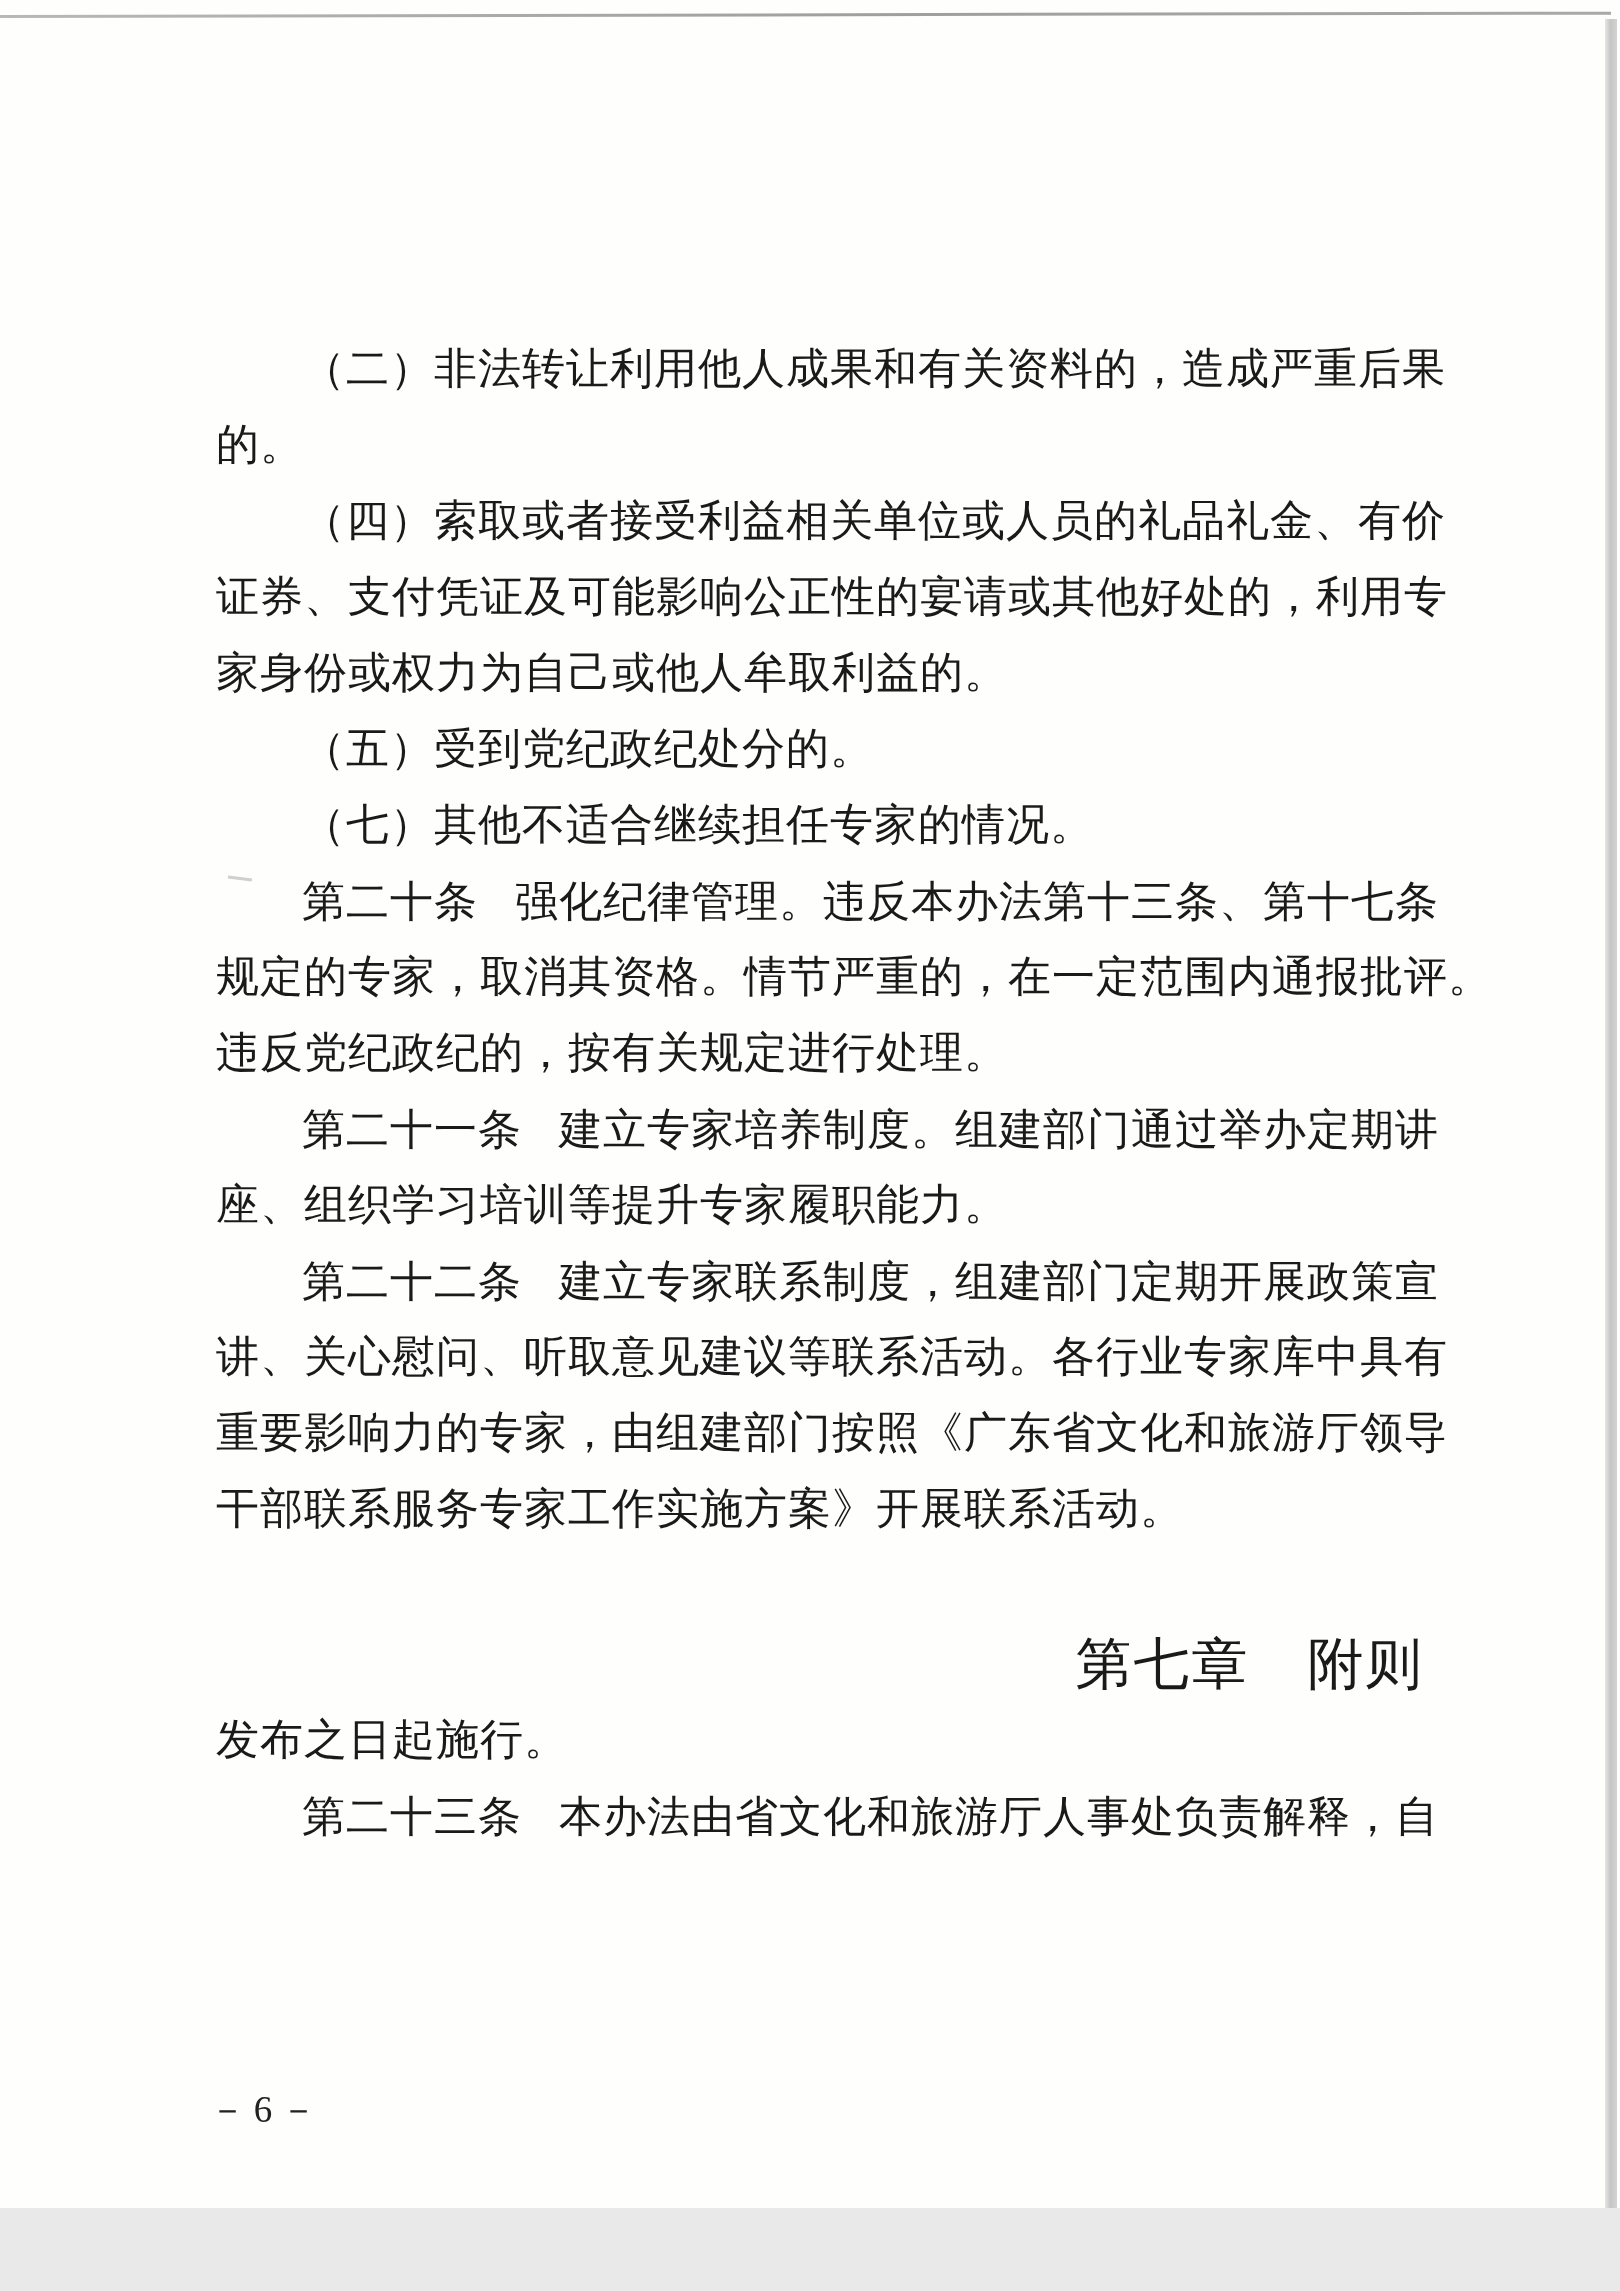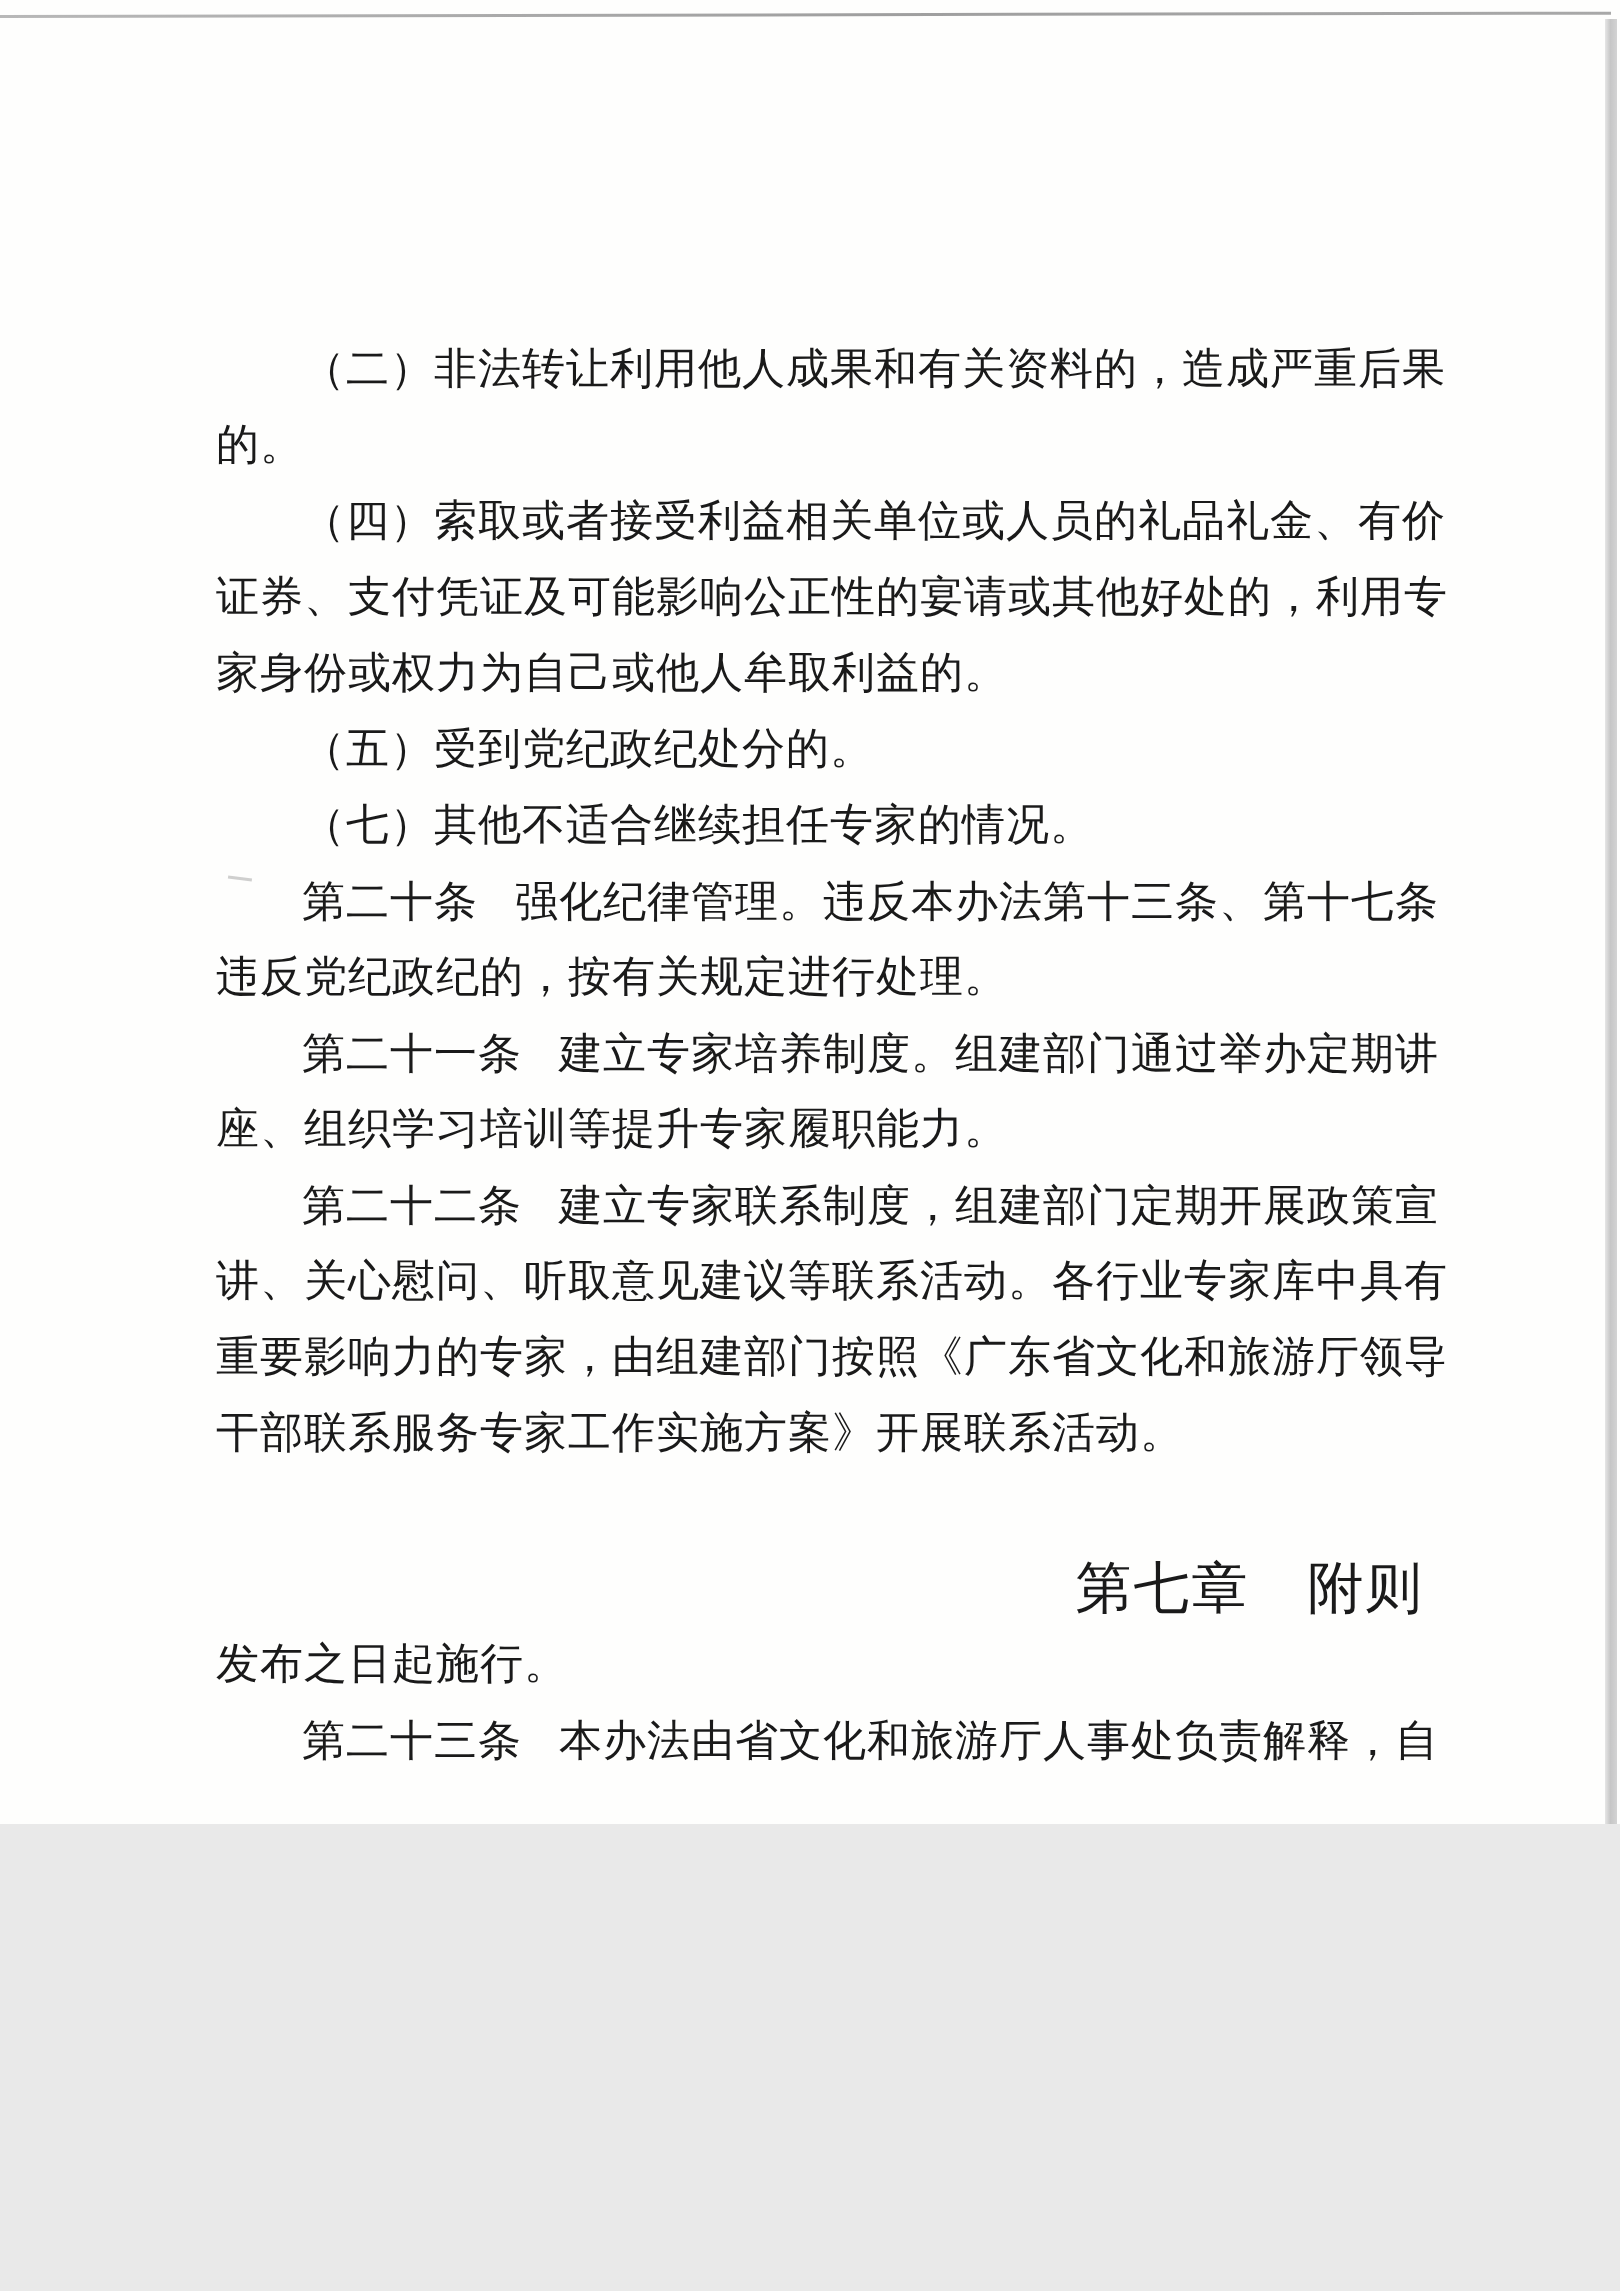--- a/index.html
+++ b/index.html
@@ -1,19 +1,19 @@
 <!DOCTYPE html>
 <html><head>
 <meta charset="utf-8">
 <style>
   html, body { margin: 0; padding: 0; background: #e9e9e9; }
   .page {
     position: relative;
     width: 1620px;
-    height: 1824px;
+    height: 2208px;
     background: #fefefd;
     overflow: hidden;
     font-family: "Liberation Serif", serif;
     color: #1a1a1a;
   }
   
   .scan-top-line {
     position: absolute;
     top: 14.7px; left: 0;
     width: 1611px; height: 2.9px;
@@ -87,20 +87,21 @@
 
     <div class="line indent"><span>（二）非法转让利用他人成果和有关资料的，造成严重后果</span></div>
     <div class="line"><span>的。</span></div>
     <div class="line indent"><span>（四）索取或者接受利益相关单位或人员的礼品礼金、有价</span></div>
     <div class="line"><span>证券、支付凭证及可能影响公正性的宴请或其他好处的，利用专</span></div>
     <div class="line"><span>家身份或权力为自己或他人牟取利益的。</span></div>
     <div class="line indent"><span>（五）受到党纪政纪处分的。</span></div>
     <div class="line indent"><span>（七）其他不适合继续担任专家的情况。</span></div>
 
     <div class="line indent"><span class="bold">第二十条</span><span class="gap"></span><span>强化纪律管理。违反本办法第十三条、第十七条</span></div>
+    <div class="line"><span>规定的专家，取消其资格。情节严重的，在一定范围内通报批评。</span></div>
     <div class="line"><span>违反党纪政纪的，按有关规定进行处理。</span></div>
 
     <div class="line indent"><span class="bold">第二十一条</span><span class="gap"></span><span>建立专家培养制度。组建部门通过举办定期讲</span></div>
     <div class="line"><span>座、组织学习培训等提升专家履职能力。</span></div>
 
     <div class="line indent"><span class="bold">第二十二条</span><span class="gap"></span><span>建立专家联系制度，组建部门定期开展政策宣</span></div>
     <div class="line"><span>讲、关心慰问、听取意见建议等联系活动。各行业专家库中具有</span></div>
     <div class="line"><span>重要影响力的专家，由组建部门按照《广东省文化和旅游厅领导</span></div>
     <div class="line"><span>干部联系服务专家工作实施方案》开展联系活动。</span></div>
 

